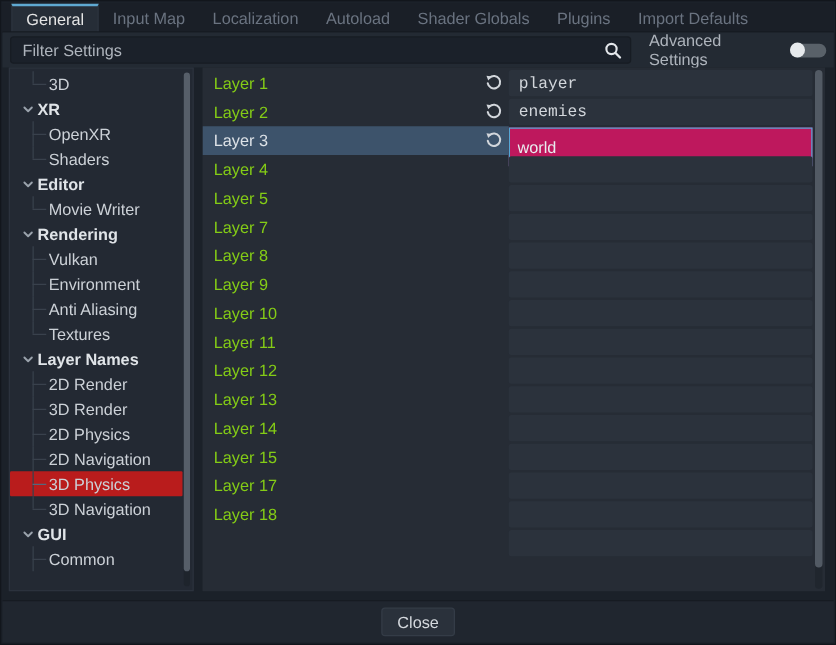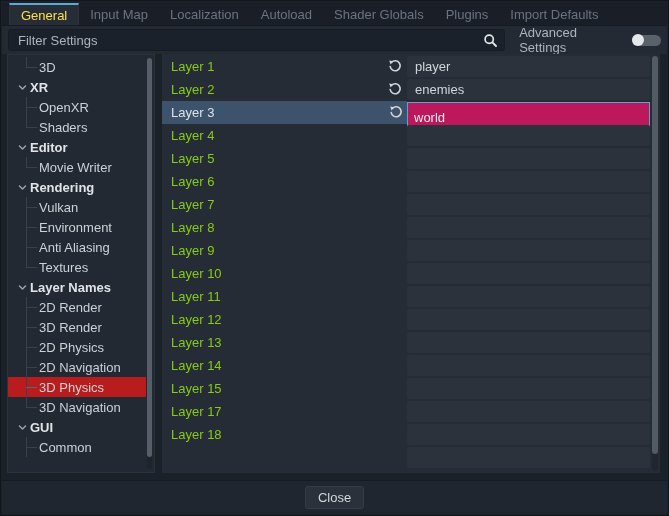--- a/index.html
+++ b/index.html
@@ -15,21 +15,21 @@
   .tabbar {
     position:absolute; left:1px; right:1px; top:2px; height:23px;
     background:#1a1f27; display:flex; align-items:stretch; padding-left:7px;
     border-bottom:1px solid #161b22;
   }
   .tab {
     padding:0 11px; display:flex; align-items:center; color:#6a7380;
     cursor:default; white-space:nowrap;
   }
   .tab.active {
-    background:#262d37; color:#fde047; border-top:2px solid #5fa9d2;
+    background:#262d37; color:#e5e5e5; border-top:2px solid #5fa9d2;
     border-left:1px solid #31394486; border-right:1px solid #31394486;
   }
 
   
   .searchrow {
     position:absolute; left:1px; right:1px; top:25px; height:28px;
     background:#232a33; display:flex; align-items:center; padding:0 6px;
   }
   .searchbox {
     position:relative; width:522px; height:22px; background:#1b212a;
@@ -81,26 +81,26 @@
   .main {
     position:absolute; left:160px; right:7px; top:0; bottom:7px;
     background:#262c35; overflow:hidden;
   }
   .layer-list { position:absolute; left:0; top:1px; right:10px; }
   .lrow { height:23px; display:flex; align-items:center; }
   .lcell-label {
     flex:none; width:245px; height:100%; display:flex; align-items:center;
     padding-left:9px; position:relative; color:#84cc16;
   }
-  .lrow.selected .lcell-label { background:#3d536b; color:#dde2e7;text-align:center; }
+  .lrow.selected .lcell-label { background:#3d536b; color:#dde2e7; }
   .revert { position:absolute; right:4px; top:4px; width:15px; height:15px; cursor:pointer; }
   .lcell-value { flex:1; height:100%; padding:1px 0; }
   .lfield {
     height:21px; background:#2b323c; border-radius:2px; display:flex;
-    align-items:center; padding:0 8px; color:#d2d6db; cursor:text;
+    align-items:center; padding:0 8px; color:#d2d6db; cursor:text;font-family:Liberation Mono, monospace;
   }
   .ledit {
     width:100%; height:31px; background:#be185d; border:1.5px solid #55a6d4;
     border-radius:0; color:#e8ebee; outline:none; padding:0 6px;
     font:13px "Liberation Sans","DejaVu Sans",sans-serif;
   }
   .mn-scroll {
     position:absolute; right:2px; top:2px; width:6px; bottom:2px;
     background:#20262e; border-radius:3px;
   }
@@ -305,28 +305,20 @@
           <div class="lrow">
             <div class="lcell-label">
               <span>Layer 5</span>
             </div>
             <div class="lcell-value">
               <div class="lfield"></div>
             </div>
           </div>
           <div class="lrow">
             <div class="lcell-label">
-              <span>Layer 6</span>
-            </div>
-            <div class="lcell-value">
-              <div class="lfield"></div>
-            </div>
-          </div>
-          <div class="lrow">
-            <div class="lcell-label">
               <span>Layer 7</span>
             </div>
             <div class="lcell-value">
               <div class="lfield"></div>
             </div>
           </div>
           <div class="lrow">
             <div class="lcell-label">
               <span>Layer 8</span>
             </div>

